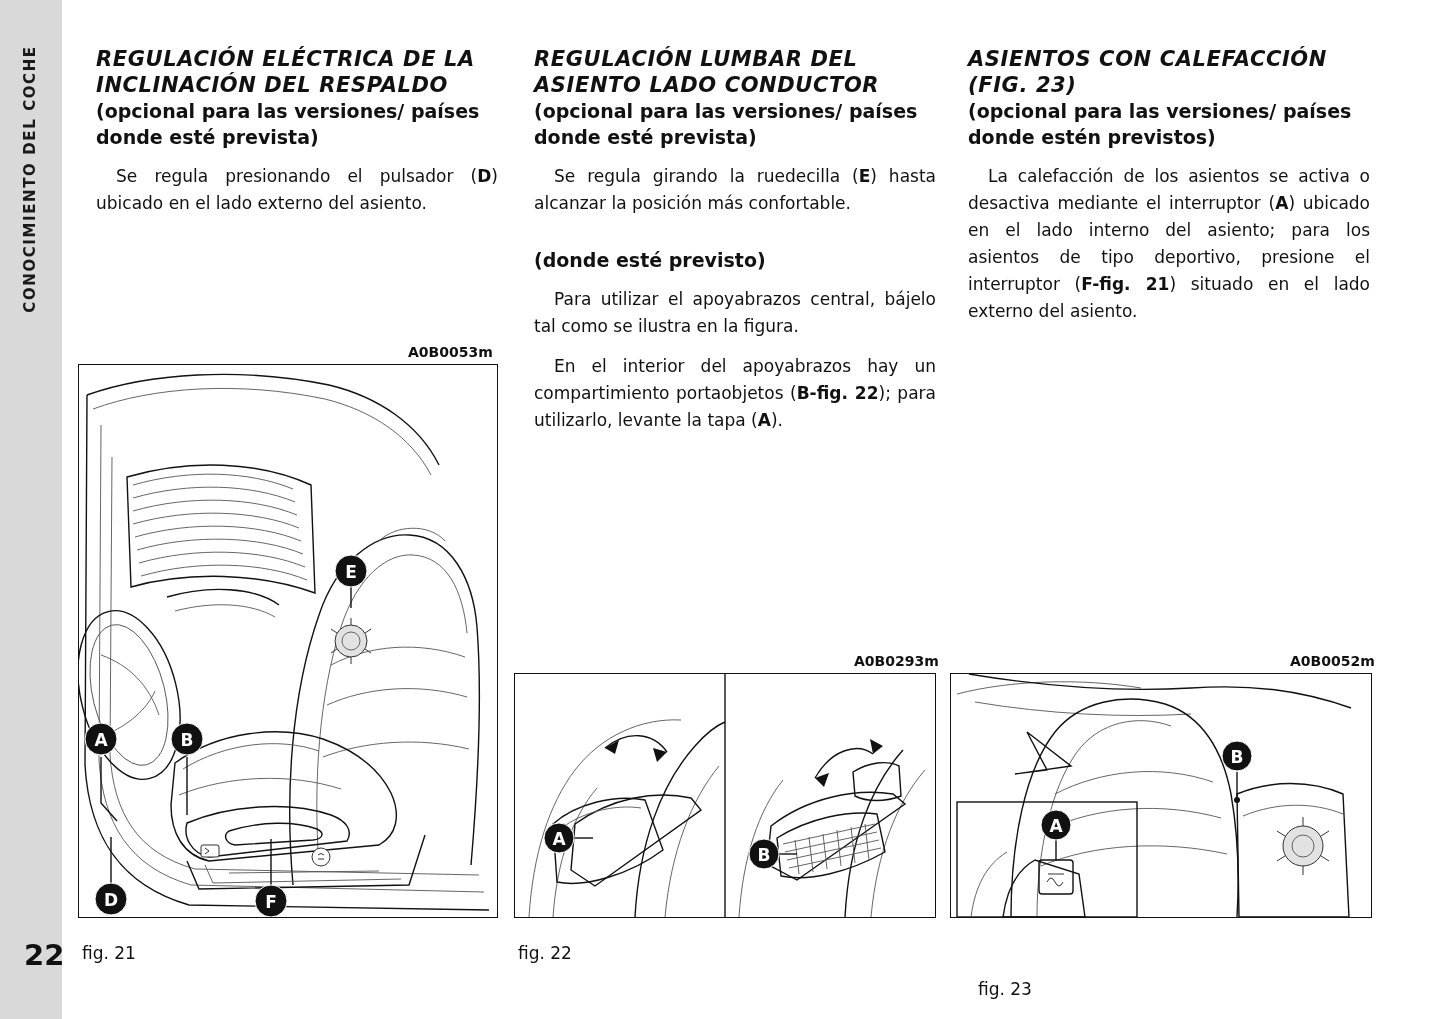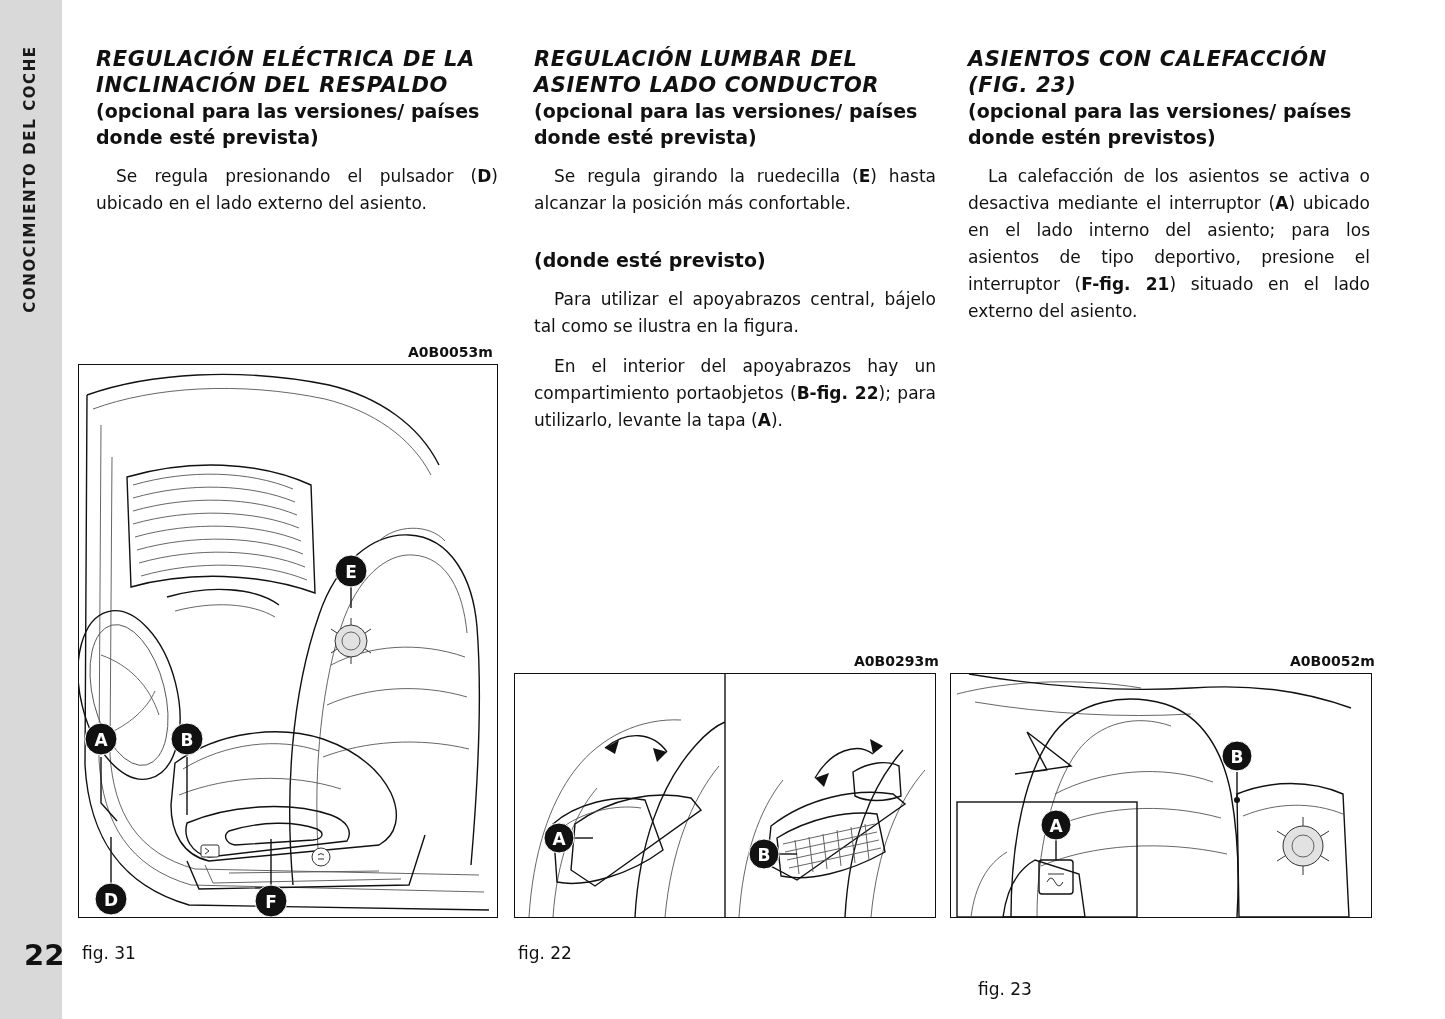--- a/index.html
+++ b/index.html
@@ -271,21 +271,21 @@
       <g>
         <circle class="callout-circle" cx="32" cy="534" r="16"></circle>
         <text class="callout-text" x="32" y="535">D</text>
       </g>
       <g>
         <circle class="callout-circle" cx="192" cy="536" r="16"></circle>
         <text class="callout-text" x="192" y="537">F</text>
       </g>
     </svg>
   </div>
-  <div class="fig-caption" id="fig21cap">fig. 31</div>
+  <div class="fig-caption" id="fig21cap">fig. 21</div>
 
   <div class="fig-code" id="fig22code">A0B0293m</div>
   <div class="fig-box" id="fig22">
     <svg class="fig-svg" viewBox="0 0 420 243" preserveAspectRatio="none">
       <rect x="0" y="0" width="420" height="243" fill="#ffffff"></rect>
 
       <line class="ln" x1="210" y1="0" x2="210" y2="243"></line>
 
       <path class="ln-lt" d="M14 243 C 18 180, 34 130, 60 96 C 86 62, 126 44, 166 46"></path>
       <path class="ln-lt" d="M38 243 C 42 186, 58 142, 82 114"></path>

